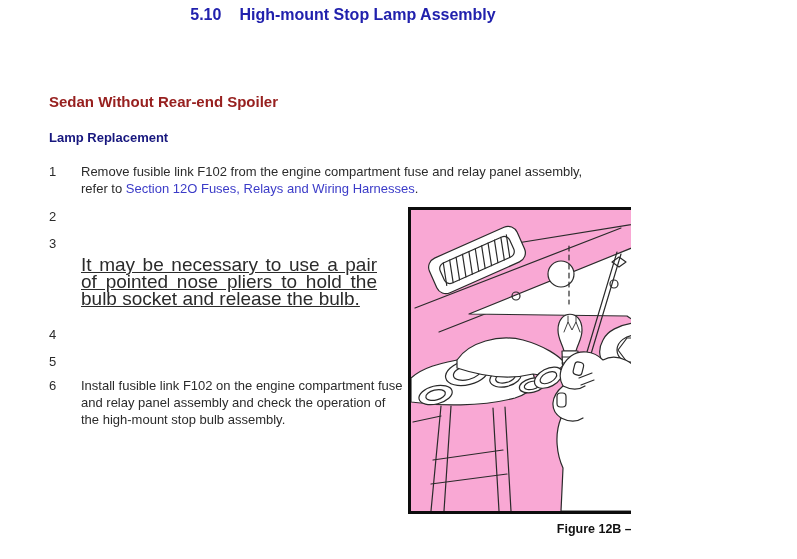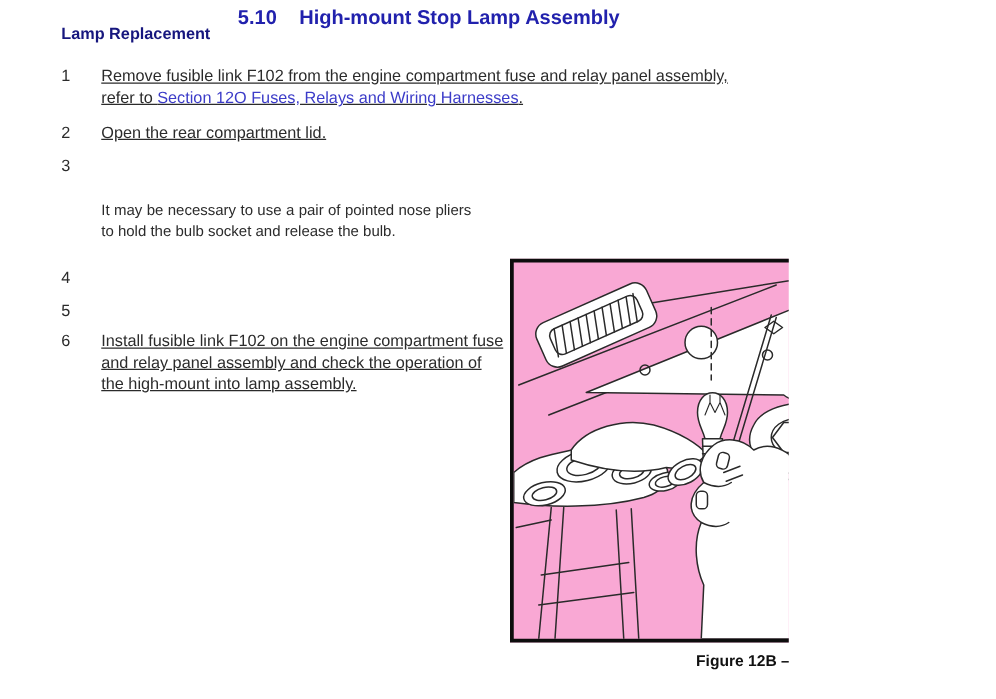--- a/index.html
+++ b/index.html
@@ -13,86 +13,86 @@
 
   
   #leftcol{position:absolute;left:49px;top:0;width:540px;}
   .heading-red{margin-top:93px;font-size:15px;font-weight:bold;line-height:18px;
                color:var(--heading-red,#97201f);}
   .heading-navy{margin-top:18px;font-size:13px;font-weight:bold;line-height:17px;
                 color:var(--subheading-navy,#17177e);}
 
   .step{display:flex;align-items:flex-start;}
   .step .num{flex:0 0 32px;font-size:13px;line-height:17px;}
-  .step .txt{margin:0;width:322px;font-size:13px;line-height:17px;text-decoration:underline;}
+  .step .txt{margin:0;width:322px;font-size:13px;line-height:17px;}
   .step .txt.wide{width:524px;}
   #step-1{margin-top:17px;}
   #step-2{margin-top:11px;}
   #step-3{margin-top:10px;}
   #step-4{margin-top:19px;}
   #step-5{margin-top:10px;}
   #step-6{margin-top:7px;}
 
   a.xref{color:var(--link-blue,#3b3bc8);text-decoration:none;cursor:pointer;}
 
   .note{margin-left:32px;width:296px;}
   .note-head{margin-top:8px;text-align:center;font-size:13px;font-weight:bold;
              letter-spacing:3px;line-height:17px;}
-  .note-body{margin:19px 0 0 0;font-size:12px;line-height:17px;text-align:justify;}
+  .note-body{margin:4px 0 0 0;font-size:19px;line-height:17px;text-align:justify;text-decoration:underline;}
 
   
   #figure-box{position:absolute;left:408px;top:207px;width:360px;height:301px;
               border:3px solid #0d0d0d;background:#f9a8d4;}
   #figure-box svg{position:absolute;left:0;top:0;width:100%;height:100%;}
   #figure-code{position:absolute;right:8px;bottom:5px;font-size:10px;color:#3c3c3c;
                letter-spacing:0.5px;}
   #figure-caption{position:absolute;left:420px;top:522px;width:366px;text-align:center;
                   font-size:12.5px;font-weight:bold;color:#111;}
 </style>
 </head>
 <body>
 
 <div id="page">
 
   <div class="doc-title">
     <span class="num">5.10</span><span>High-mount Stop Lamp Assembly</span>
   </div>
 
   <div id="leftcol">
+    <div class="heading-red">Sedan Without Rear-end Spoiler</div>
     <div class="heading-navy">Lamp Replacement</div>
 
     <div class="step" id="step-1">
       <span class="num">1</span>
       <p class="txt wide"><span>Remove fusible link F102 from the engine compartment fuse and relay panel assembly, refer to </span><a class="xref">Section 12O Fuses, Relays and Wiring Harnesses</a><span>.</span></p>
     </div>
 
     <div class="step" id="step-2">
       <span class="num">2</span>
-      <p class="txt">Open the rear compartment lid.</p>
     </div>
 
     <div class="step" id="step-3">
       <span class="num">3</span>
     </div>
 
     <div class="note">
       <p class="note-body">It may be necessary to use a pair of pointed nose pliers to hold the bulb socket and release the bulb.</p>
     </div>
 
     <div class="step" id="step-4">
       <span class="num">4</span>
     </div>
 
     <div class="step" id="step-5">
       <span class="num">5</span>
     </div>
 
     <div class="step" id="step-6">
       <span class="num">6</span>
-      <p class="txt">Install fusible link F102 on the engine compartment fuse and relay panel assembly and check the operation of the high-mount into lamp assembly.</p>
+      <p class="txt">Install fusible link F102 on the engine compartment fuse and relay panel assembly and check the operation of the high-mount stop bulb assembly.</p>
     </div>
   </div>
 
   <div id="figure-box">
     <svg viewBox="0 0 360 301" fill="none" stroke="#2a2a2a" stroke-width="1.2" stroke-linecap="round" stroke-linejoin="round">
 
       <path d="M4,98 L210,18"></path>
       <path d="M28,122 L120,86"></path>
       <path d="M100,34 L298,2"></path>
       <path d="M238,2 L360,44"></path>

